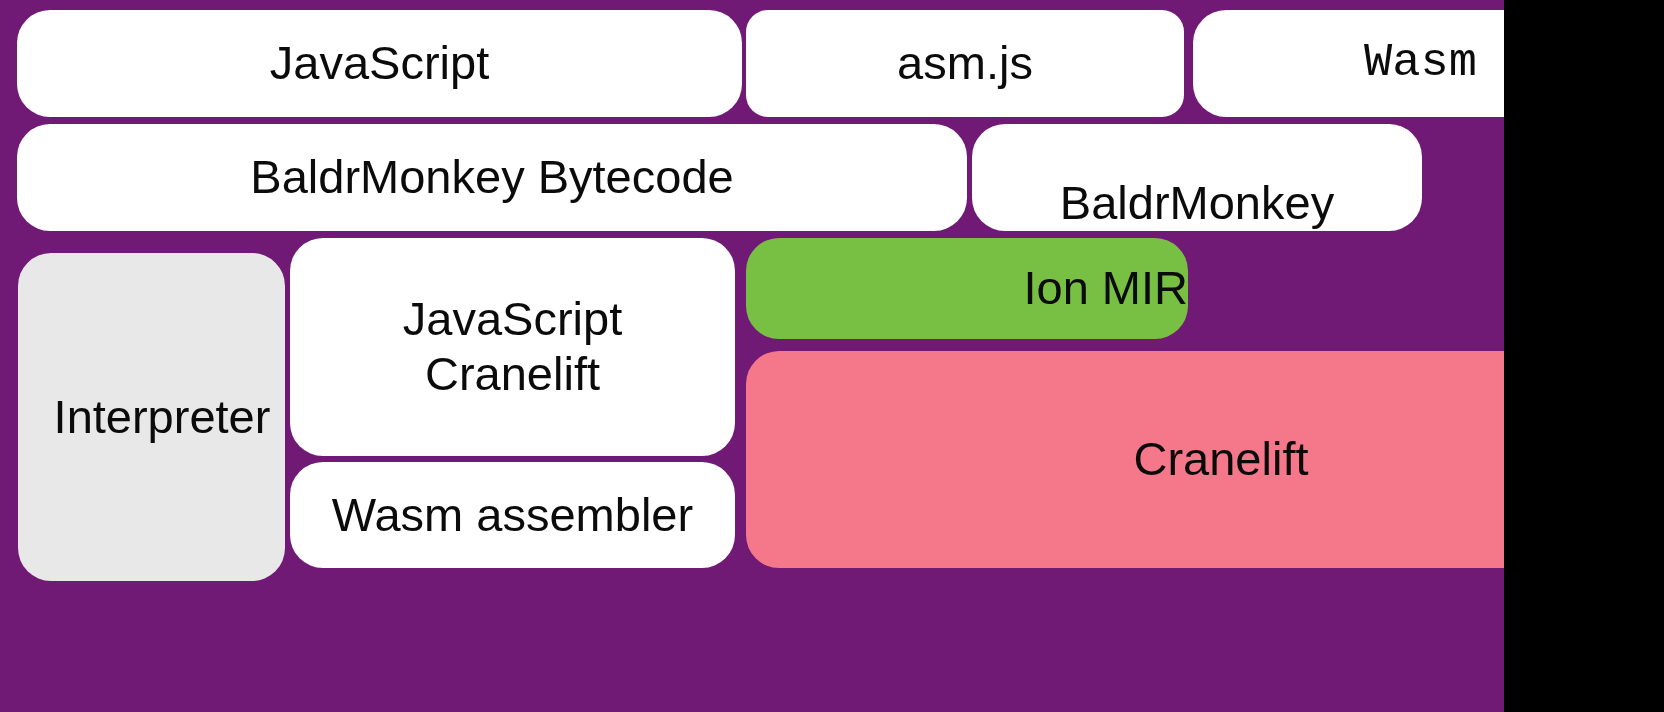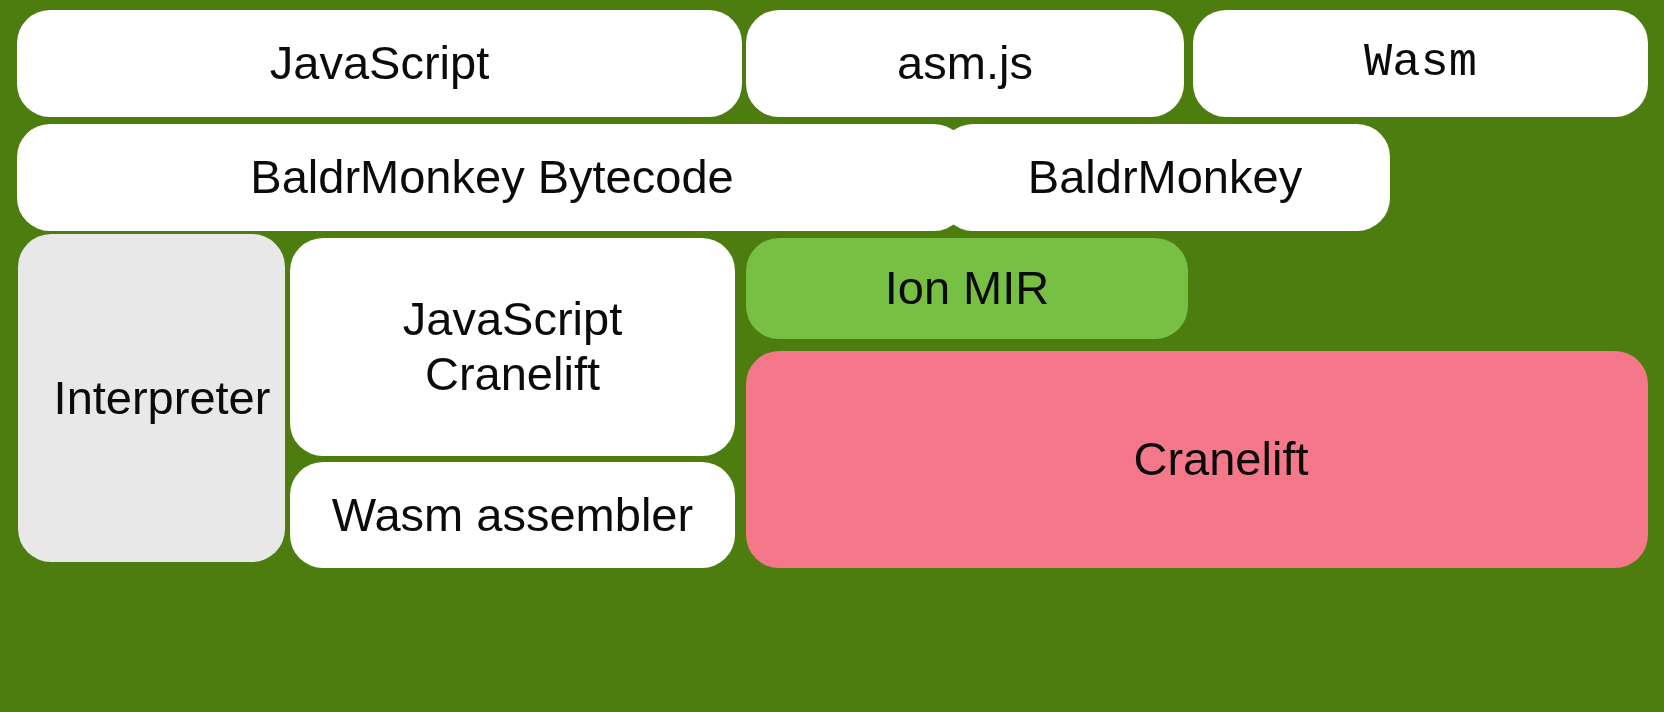--- a/index.html
+++ b/index.html
@@ -2,53 +2,53 @@
 <html><head>
 <meta charset="utf-8">
 <style>
   html, body {
     margin: 0;
     padding: 0;
     background: #000;
   }
   .canvas {
     position: relative;
-    width: 1664px;
+    width: 1504px;
     height: 712px;
-    background: #4d7c0f;
+    background: #701a75;
     overflow: hidden;
     font-family: "Liberation Sans", "DejaVu Sans", sans-serif;
   }
   .node {
     position: absolute;
     border-radius: 33px;
     display: flex;
     align-items: center;
     justify-content: center;
     text-align: center;
     color: #0b0b0b;
     font-size: 47px;
     line-height: 1.16;
     letter-spacing: 0px;
     box-sizing: border-box;
   }
   .white { background: #ffffff; }
   .gray  { background: #e8e8e8; }
-  .green { background: #77c043; }
+  .green { background: #77c043; justify-content: flex-end; }
   .pink  { background: #f4788a; padding-left: 48px; }
 
   
   .n-javascript          { left: 17px;   top: 10px;  width: 725px;  height: 107px; }
-  .n-asmjs               { left: 746px;  top: 10px;  width: 438px;  height: 107px; }
+  .n-asmjs               { left: 746px;  top: 10px;  width: 438px;  height: 107px; border-radius: 22px; }
   .n-wasm                { left: 1193px; top: 10px;  width: 455px;  height: 107px; font-family: Liberation Mono, monospace; }
   
   .n-javascript-bytecode { left: 17px;   top: 124px; width: 950px;  height: 107px; }
-  .n-baldrmonkey         { left: 940px;  top: 124px; width: 450px;  height: 107px; }
+  .n-baldrmonkey         { left: 972px;  top: 124px; width: 450px;  height: 107px; align-items: flex-end; }
   
-  .n-interpreter         { left: 18px;   top: 234px; width: 267px;  height: 328px; padding-left: 21px; }
+  .n-interpreter         { left: 18px;   top: 253px; width: 267px;  height: 328px; padding-left: 21px; }
   .n-javascript-baseline { left: 290px;  top: 238px; width: 445px;  height: 218px; }
   .n-ion-mir             { left: 746px;  top: 238px; width: 442px;  height: 101px; }
   .n-cranelift           { left: 746px;  top: 351px; width: 902px;  height: 217px; }
   .n-macro-assembler     { left: 290px;  top: 462px; width: 445px;  height: 106px; }
   
   .n-native-machine-code { left: 292px;  top: 578px; width: 1356px; height: 105px; }
 
   .two-line span { display: block; }
 </style>
 </head>

